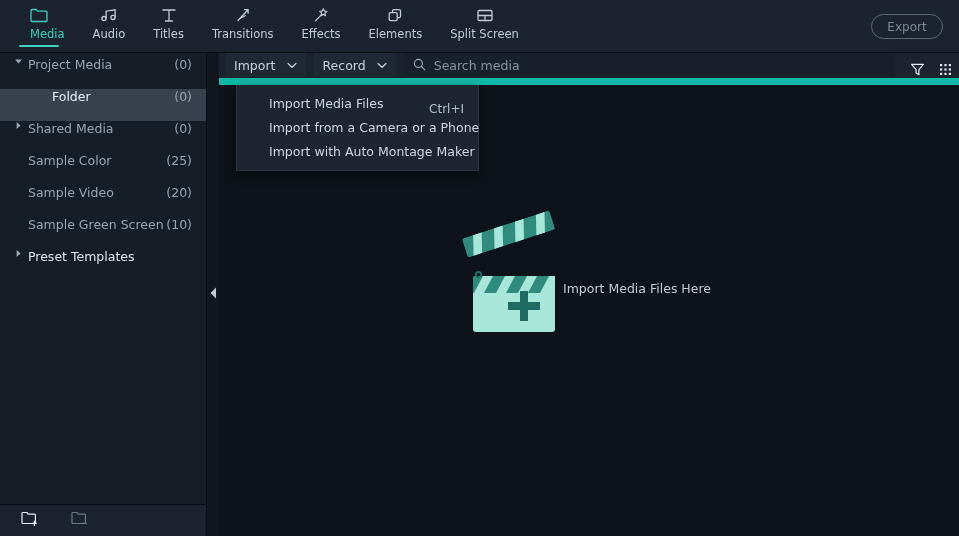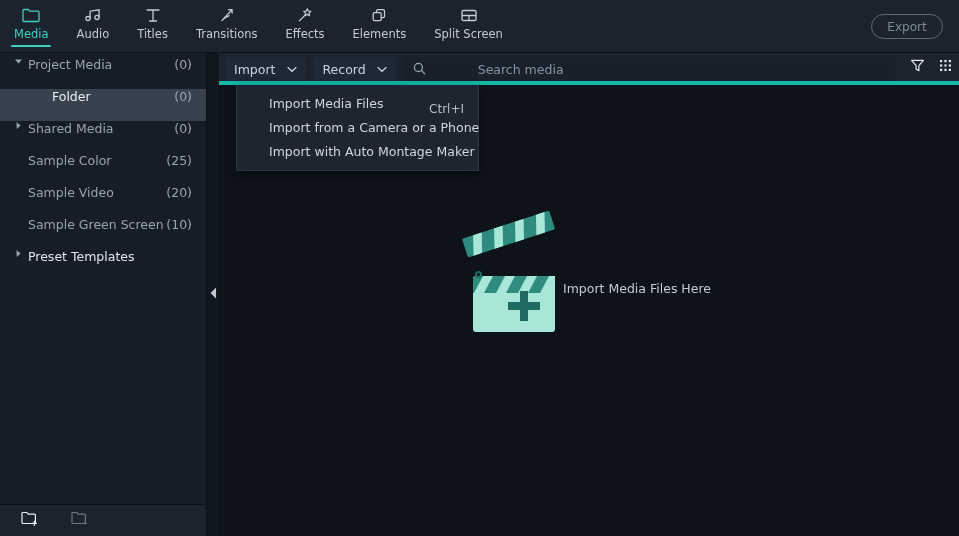--- a/index.html
+++ b/index.html
@@ -38,21 +38,21 @@
     height: 20px; width: 24px;
     display: flex; align-items: center; justify-content: center;
     margin-bottom: 3px;
   }
   .nav-tab .nav-lbl {
     font-size: 11.5px;
     line-height: 13px;
     white-space: nowrap;
     color: #c3ccd6;
   }
-  .nav-tab.active .nav-lbl { color: #3fd0c0; }
+  .nav-tab.active .nav-lbl { color: #3fd0c0; margin-left: 16px; }
   .nav-tab.active .nav-underline {
     position: absolute;
     left: 50%; transform: translateX(-50%);
     bottom: 6px;
     width: 40px; height: 2px;
     background: #3fd0c0;
     border-radius: 1px;
   }
   .nav-spacer { flex: 1; }
 
@@ -142,22 +142,22 @@
     left: 219px; top: 53px;
     width: 740px; height: 483px;
     background: #0d1318;
   }
 
   
   #toolbar {
     position: relative;
     height: 32px;
     background: #1b242e;
-    border-bottom: 4px solid #14b8a6;
-    display: flex; align-items: flex-end;
+    border-bottom: 7px solid #14b8a6;
+    display: flex; align-items: flex-start;
     padding: 0 0 0 6px;
   }
   .tb-btn {
     height: 24px;
     display: flex; align-items: center;
     gap: 11px;
     padding: 0 9px;
     background: #1f2935;
     border-radius: 2px;
     color: #c9d2dc;
@@ -177,21 +177,20 @@
     margin-right: 8px;
     cursor: text;
   }
   #search-input {
     flex: 1;
     background: transparent;
     border: none; outline: none;
     color: #c9d2dc;
     font-size: 12.5px;
     font-family: inherit;
-    margin-left: 44px;
   }
   #search-input::placeholder { color: #8894a2; }
   .tb-icon-btn {
     width: 28px; height: 32px;
     display: flex; align-items: center; justify-content: center;
     cursor: pointer;
   }
 
   
   #import-menu {

